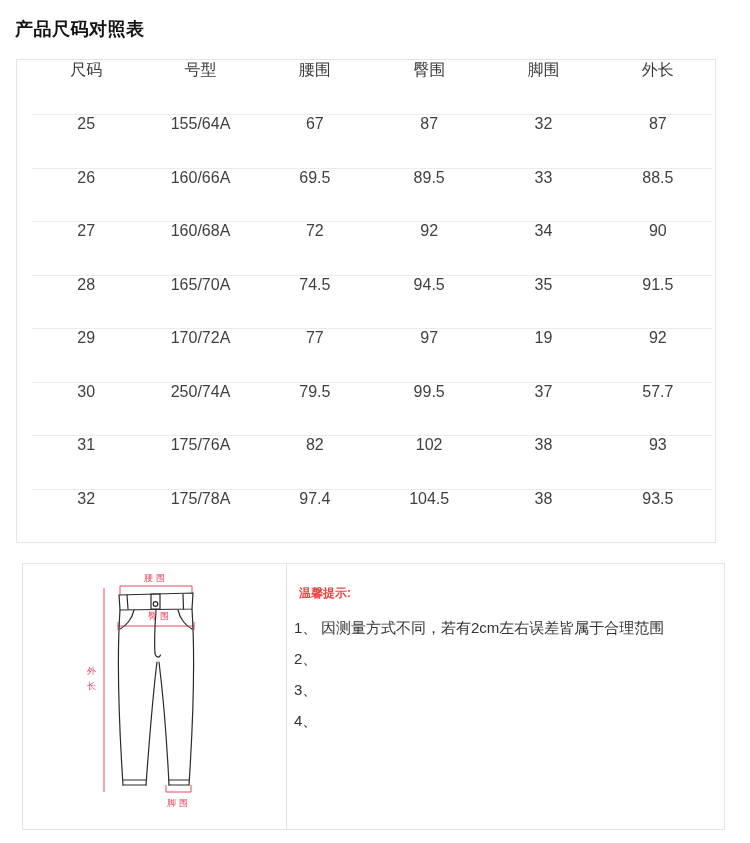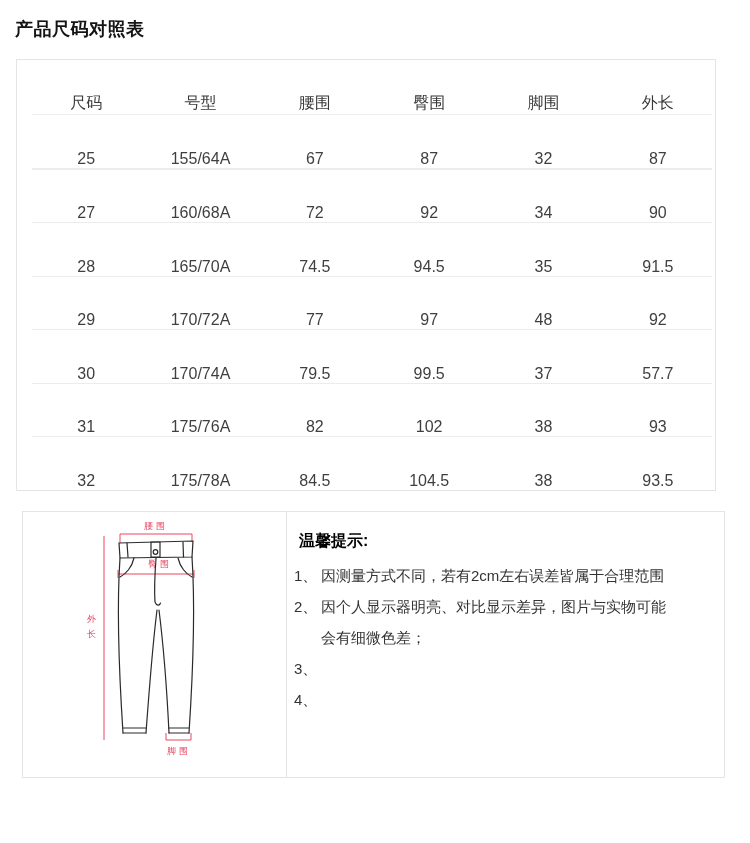--- a/index.html
+++ b/index.html
@@ -23,40 +23,40 @@
     letter-spacing:0.5px;
   }
   
   .size-table{
     margin:19px 0 0 16px;
     width:700px;
     border:1px solid var(--border);
     background:#fff;
   }
   .trow{
-    display:flex;align-items:flex-end;
+    display:flex;align-items:flex-start;
     height:52.5px;
     padding-left:12px;
     font-size:16px;color:var(--text);
   }
   .trow.header{height:54px;color:#3a3a3a;}
   .cell{flex:1;text-align:center;white-space:nowrap;}
   .sep{height:1px;background:var(--sep);margin:0 3px 0 15px;}
   
   .bottom-box{
     margin:20px 0 0 22px;
     width:703px;height:267px;
     border:1px solid var(--border);
     display:flex;background:#fff;
   }
   .diagram-cell{width:263px;height:100%;position:relative;}
   .vdivider{width:1px;background:var(--border);height:100%;}
   .tips-cell{flex:1;padding:17px 12px 0 7px;}
   .tips-title{
-    font-size:16px;font-weight:bold;color:#000000;
+    font-size:12px;font-weight:bold;color:#ef4444;
     line-height:24px;margin:0 0 7px 5px;
   }
   .tip{display:flex;font-size:15px;line-height:31px;color:#333;}
   .tipnum{flex:none;width:27px;}
   .tiptext{width:350px;}
   svg text{font-family:"Liberation Sans","DejaVu Sans",sans-serif;}
 </style>
 </head>
 <body>
 
@@ -77,20 +77,28 @@
         <div class="sep"></div>
         <div class="trow">
           <div class="cell">25</div>
           <div class="cell">155/64A</div>
           <div class="cell">67</div>
           <div class="cell">87</div>
           <div class="cell">32</div>
           <div class="cell">87</div>
         </div>
         <div class="sep"></div>
+        <div class="trow">
+          <div class="cell">26</div>
+          <div class="cell">160/66A</div>
+          <div class="cell">69.5</div>
+          <div class="cell">89.5</div>
+          <div class="cell">33</div>
+          <div class="cell">88.5</div>
+        </div>
         <div class="sep"></div>
         <div class="trow">
           <div class="cell">27</div>
           <div class="cell">160/68A</div>
           <div class="cell">72</div>
           <div class="cell">92</div>
           <div class="cell">34</div>
           <div class="cell">90</div>
         </div>
         <div class="sep"></div>
@@ -101,46 +109,46 @@
           <div class="cell">94.5</div>
           <div class="cell">35</div>
           <div class="cell">91.5</div>
         </div>
         <div class="sep"></div>
         <div class="trow">
           <div class="cell">29</div>
           <div class="cell">170/72A</div>
           <div class="cell">77</div>
           <div class="cell">97</div>
-          <div class="cell">48</div>
+          <div class="cell">19</div>
           <div class="cell">92</div>
         </div>
         <div class="sep"></div>
         <div class="trow">
           <div class="cell">30</div>
-          <div class="cell">170/74A</div>
+          <div class="cell">250/74A</div>
           <div class="cell">79.5</div>
           <div class="cell">99.5</div>
           <div class="cell">37</div>
           <div class="cell">57.7</div>
         </div>
         <div class="sep"></div>
         <div class="trow">
           <div class="cell">31</div>
           <div class="cell">175/76A</div>
           <div class="cell">82</div>
           <div class="cell">102</div>
           <div class="cell">38</div>
           <div class="cell">93</div>
         </div>
         <div class="sep"></div>
         <div class="trow">
           <div class="cell">32</div>
           <div class="cell">175/78A</div>
-          <div class="cell">84.5</div>
+          <div class="cell">97.4</div>
           <div class="cell">104.5</div>
           <div class="cell">38</div>
           <div class="cell">93.5</div>
         </div>
       </div>
   </div>
 
   <div class="bottom-box">
 
     <div class="diagram-cell">
@@ -182,21 +190,20 @@
 
     <div class="tips-cell">
       <div class="tips-title">温馨提示:</div>
       <div>
           <div class="tip">
             <span class="tipnum">1、</span>
             <span class="tiptext">因测量方式不同，若有2cm左右误差皆属于合理范围</span>
           </div>
           <div class="tip">
             <span class="tipnum">2、</span>
-            <span class="tiptext">因个人显示器明亮、对比显示差异，图片与实物可能会有细微色差；</span>
           </div>
           <div class="tip">
             <span class="tipnum">3、</span>
           </div>
           <div class="tip">
             <span class="tipnum">4、</span>
           </div>
         </div>
     </div>
 

